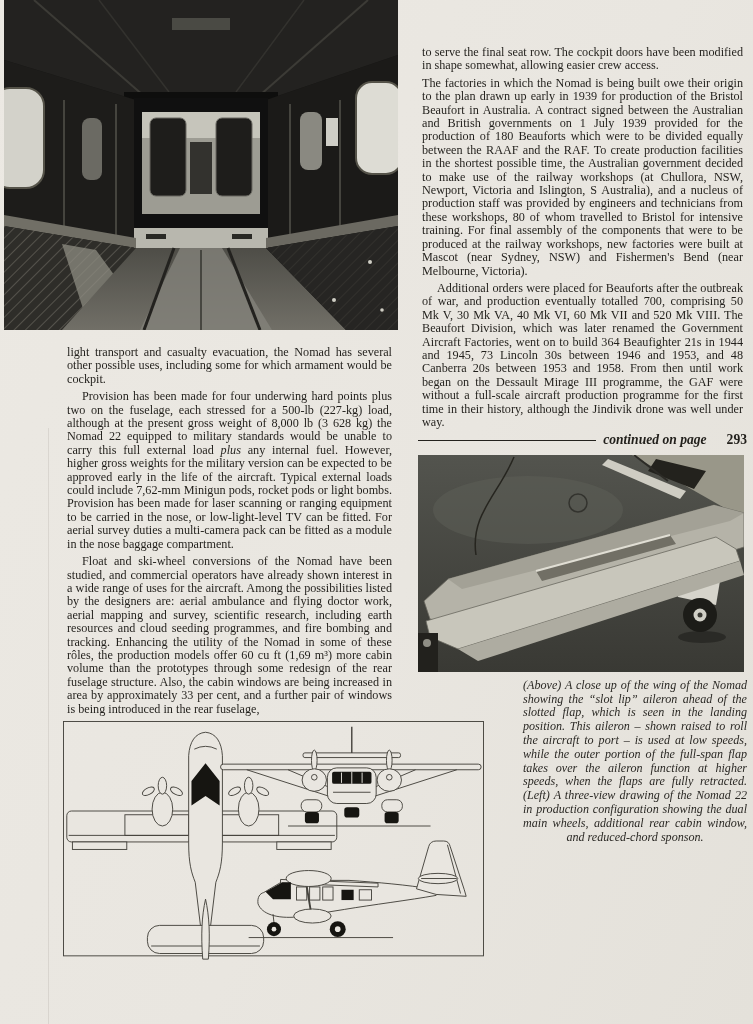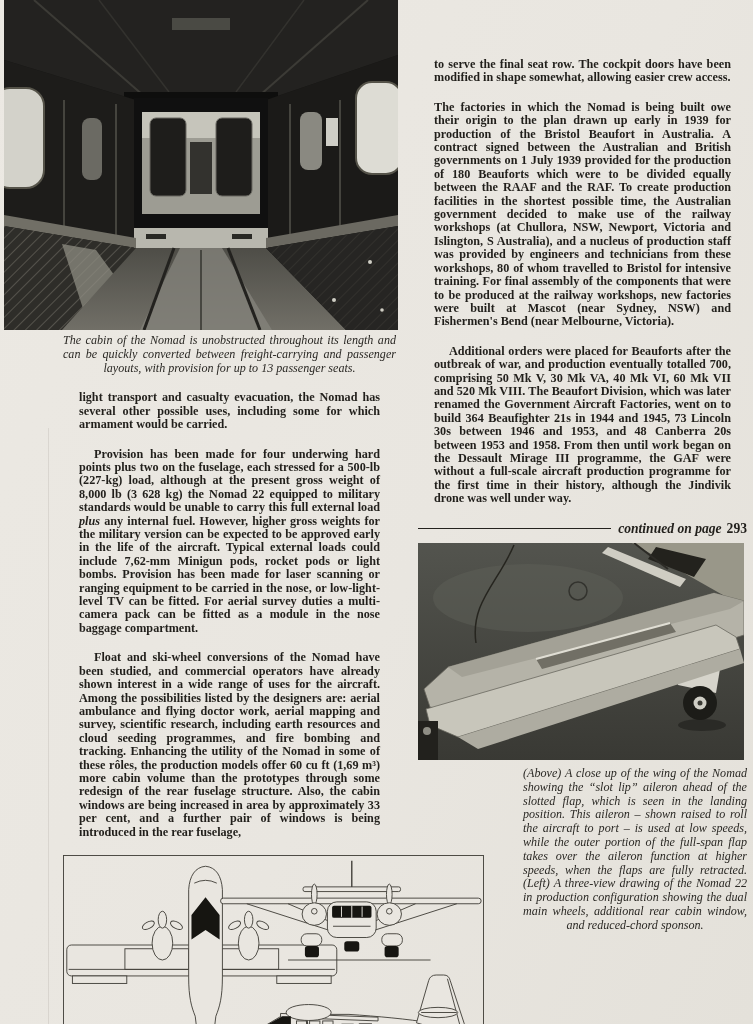--- a/index.html
+++ b/index.html
@@ -13,30 +13,30 @@
 
   
   .col-left { position:absolute; left:63px; top:334px; width:333px; }
   .col-right { position:absolute; left:418px; top:42px; width:329px;
     font-size:12.2px; line-height:13.4px; text-align:justify; }
 
   .caption { font-style:italic; font-size:12.1px; line-height:13.8px;
     text-align:justify; text-align-last:center; color:#2a2824; }
 
   .bodytext { margin-top:12px; font-size:12.2px; line-height:13.4px; text-align:justify; }
-  .bodytext p, .col-right p { margin:16px;font-weight:bold; }
+  .bodytext p, .col-right p { margin:4px; }
   p.indent { text-indent:15px; }
 
   .gaf-heading { font-size:14.2px; font-weight:bold; margin:7px 0 2px 0; font-family:"Liberation Serif", serif; }
 
   .continued { display:flex; align-items:center; margin-top:4px;
     font-size:13.6px; font-weight:bold; text-align:center; }
   .continued .rule { flex:1 1 auto; height:0; border-top:1.7px solid #24221e; margin-right:7px; }
   .cont-label { font-style:italic; }
-  .cont-num { margin-left:5px; }
+  .cont-num { margin-left:20px; }
 
   .cabin-photo { position:absolute; left:4px; top:0; }
   .wing-photo { margin-top:8px; }
   .caption-wing { width:224px; margin:7px 0 4px auto; }
   .drawing-wrap { margin-top:5px; }
 
   .scan-crease { position:absolute; left:48px; top:428px; width:1px; height:596px;
     background:rgba(70,62,48,0.10); }
 </style>
 </head>
@@ -98,24 +98,23 @@
       <line x1="197" y1="250" x2="197" y2="330" stroke="#35342f" stroke-width="1.5"></line>
       <polygon points="262,248 394,226 394,330 342,330" fill="#232220"></polygon>
       <polygon points="262,248 394,226 394,330 342,330" fill="url(#hatch)" opacity="0.3"></polygon>
       <circle cx="366" cy="262" r="2" fill="#cfcec4"></circle>
       <circle cx="330" cy="300" r="2" fill="#cfcec4"></circle>
       <circle cx="378" cy="310" r="1.8" fill="#cfcec4"></circle>
     </svg>
   </div>
 
   <div class="col-left">
-    <div class="caption">The cabin of the Nomad is unobstructed throughout its length and can be quickly converted between freight-carrying and passenger layouts, with provision for up to 13 passenger seats.</div>
 
     <div class="bodytext">
-      <p>light transport and casualty evacuation, the Nomad has several other possible uses, including some for which armament would be carried.</p>
+      <p>light transport and casualty evacuation, the Nomad has several other possible uses, including some for which armament would be cockpit.</p>
       <p class="indent"><span>Provision has been made for four underwing hard points plus two on the fuselage, each stressed for a 500-lb (227-kg) load, although at the present gross weight of 8,000 lb (3 628 kg) the Nomad 22 equipped to military standards would be unable to carry this full external load </span><i>plus</i><span> any internal fuel. However, higher gross weights for the military version can be expected to be approved early in the life of the aircraft. Typical external loads could include 7,62-mm Minigun pods, rocket pods or light bombs. Provision has been made for laser scanning or ranging equipment to be carried in the nose, or low-light-level TV can be fitted. For aerial survey duties a multi-camera pack can be fitted as a module in the nose baggage compartment.</span></p>
       <p class="indent">Float and ski-wheel conversions of the Nomad have been studied, and commercial operators have already shown interest in a wide range of uses for the aircraft. Among the possibilities listed by the designers are: aerial ambulance and flying doctor work, aerial mapping and survey, scientific research, including earth resources and cloud seeding programmes, and fire bombing and tracking. Enhancing the utility of the Nomad in some of these rôles, the production models offer 60 cu ft (1,69 m³) more cabin volume than the prototypes through some redesign of the rear fuselage structure. Also, the cabin windows are being increased in area by approximately 33 per cent, and a further pair of windows is being introduced in the rear fuselage,</p>
     </div>
 
     <div class="drawing-wrap">
       <svg width="421" height="240" viewBox="0 0 449 256">
         <g fill="none" stroke="#44423c" stroke-width="1">
           <rect x="0.5" y="0.5" width="448" height="250"></rect>
 
           <rect x="4" y="96" width="288" height="33" rx="5" fill="#e9e6e0"></rect>

